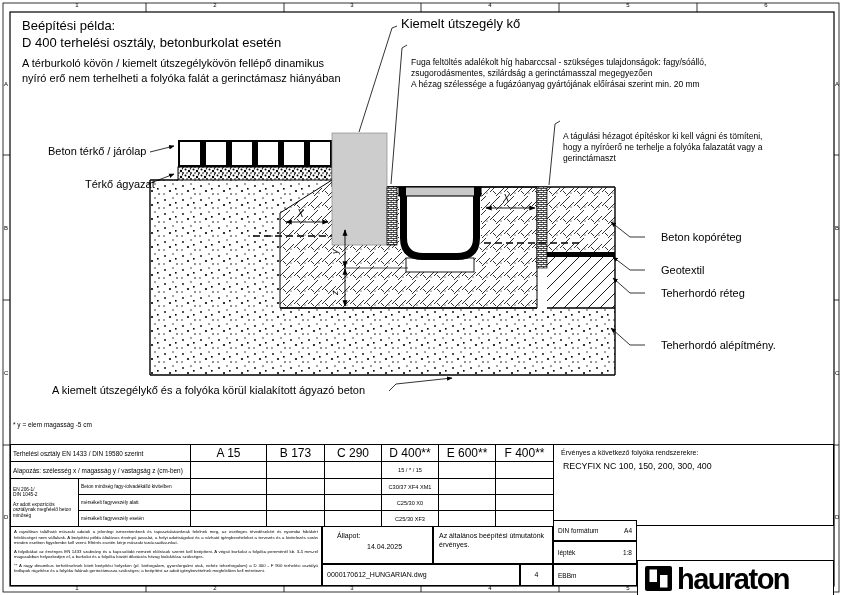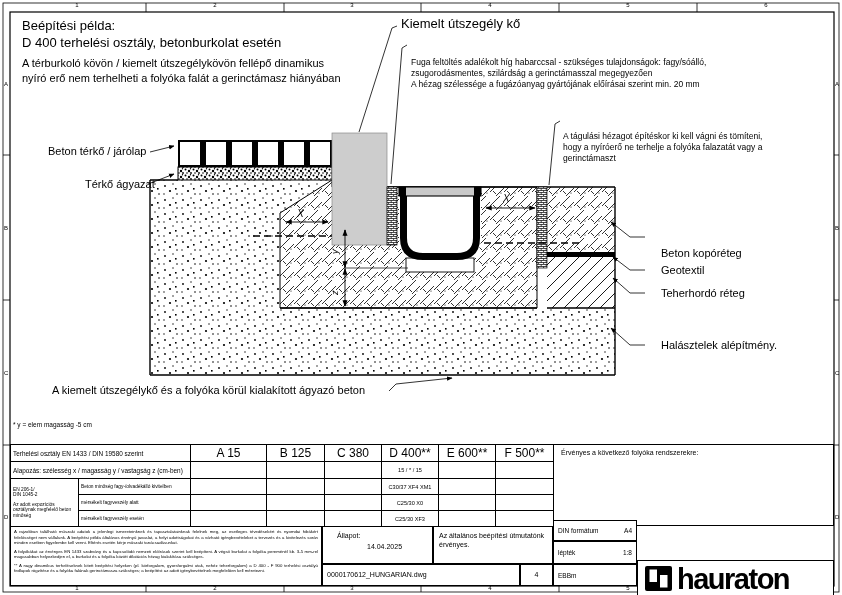--- a/index.html
+++ b/index.html
@@ -180,24 +180,24 @@
 <div class="abs" style="left:401px;top:16px;font-size:13px;">Kiemelt útszegély kő</div>
 <div class="lab-sm pre" style="left:411px;top:39px;">Fuga feltöltés adalékolt híg habarccsal - szükséges tulajdonságok: fagy/sóálló,
 zsugorodásmentes, szilárdság a gerinctámasszal megegyezően
 A hézag szélessége a fugázóanyag gyártójának előírásai szerint min. 20 mm</div>
 <div class="lab-sm pre" style="left:563px;top:113px;">A tágulási hézagot építéskor ki kell vágni és tömíteni,
 hogy a nyíróerő ne terhelje a folyóka falazatát vagy a
 gerinctámaszt</div>
 
 <div class="lab" style="left:36px;top:145px;">Beton térkő / járólap</div>
 <div class="lab" style="left:73px;top:178px;">Térkő ágyazat</div>
-<div class="lab" style="left:649px;top:231px;margin-top:16px;">Beton kopóréteg</div>
+<div class="lab" style="left:649px;top:231px;">Beton kopóréteg</div>
 <div class="lab" style="left:649px;top:264px;">Geotextil</div>
 <div class="lab" style="left:649px;top:287px;">Teherhordó réteg</div>
-<div class="lab" style="left:649px;top:339px;">Halásztelek alépítmény.</div>
+<div class="lab" style="left:649px;top:339px;">Teherhordó alépítmény.</div>
 <div class="lab" style="left:40px;top:384px;">A kiemelt útszegélykő és a folyóka körül kialakított ágyazó beton</div>
 <div class="abs" style="left:13px;top:421px;font-size:6.5px;">* y = elem magasság -5 cm</div>
 
 <span class="dim" style="left:297px;top:208px;">X</span>
 <span class="dim" style="left:503px;top:193px;">X</span>
 <span class="dimv" style="left:330px;top:254px;">y</span>
 <span class="dimv" style="left:330px;top:295px;">z</span>
 
 <table class="spec">
   <colgroup>
@@ -207,25 +207,25 @@
     <col style="width:58px">
       <col style="width:57px">
       <col style="width:57px">
     <col style="width:57px">
       <col style="width:58px">
   </colgroup>
   <tbody>
       <tr style="height:17px;">
     <td colspan="2" class="h1">Terhelési osztály EN 1433 / DIN 19580 szerint</td>
     <td class="cls">A 15</td>
-    <td class="cls">B 125</td>
-    <td class="cls">C 380</td>
+    <td class="cls">B 173</td>
+    <td class="cls">C 290</td>
     <td class="cls">D 400**</td>
     <td class="cls">E 600**</td>
-    <td class="cls">F 500**</td>
+    <td class="cls">F 400**</td>
   </tr>
   <tr style="height:17px;">
     <td colspan="2" class="h1">Alapozás: szélesség x / magasság y / vastagság z (cm-ben)</td>
     <td></td>
     <td></td>
     <td></td>
     <td class="val">15 / * / 15</td>
     <td></td>
     <td></td>
   </tr>
@@ -259,20 +259,21 @@
     <td></td>
     <td class="val">C25/30 XF3</td>
     <td></td>
     <td></td>
   </tr>
 </tbody>
   </table>
 
 <div class="tb" style="left:553px;top:444px;width:281px;height:82px;">
   <div style="font-size:7px;margin:4px 0 0 7px;">Érvényes a következő folyóka rendszerekre:</div>
+  <div style="font-size:8.8px;margin:5px 0 0 9px;">RECYFIX NC 100, 150, 200, 300, 400</div>
 </div>
 
 <div class="tb fineprint" style="left:10px;top:526px;width:312px;height:60px;">
   <p>A rajzokban található műszaki adatok a jelenlegi ismereteinknek és tapasztalatainknak felelnek meg, az esetleges tévedésekért és nyomdai hibákért felelősséget nem vállalunk. A beépítési példa általános érvényű javaslat, a helyi adottságokat és a várható igénybevételeket a tervezés és a kivitelezés során minden esetben figyelembe kell venni. Eltérés esetén kérje műszaki tanácsadásunkat.</p>
   <p>A folyókákat az érvényes EN 1433 szabvány és a kapcsolódó nemzeti előírások szerint kell beépíteni. A végső burkolat a folyóka pereménél kb. 3-5 mm-rel magasabban helyezkedjen el, a burkolat és a folyóka között dilatációs hézag kialakítása szükséges.</p>
   <p>** A nagy dinamikus terheléseknek kitett beépítési helyeken (pl. körforgalom, gyorsforgalmi utak, nehéz teherforgalom) a D 400 - F 900 terhelési osztályú fedlapok rögzítése és a folyóka falának gerinctámasza szükséges; a beépítést az adott igénybevételnek megfelelően kell méretezni.</p>
 </div>
 
 <div class="tb" style="left:322px;top:526px;width:111px;height:38px;">
   <div style="font-size:7px;margin:5px 0 0 14px;">Állapot:</div>

